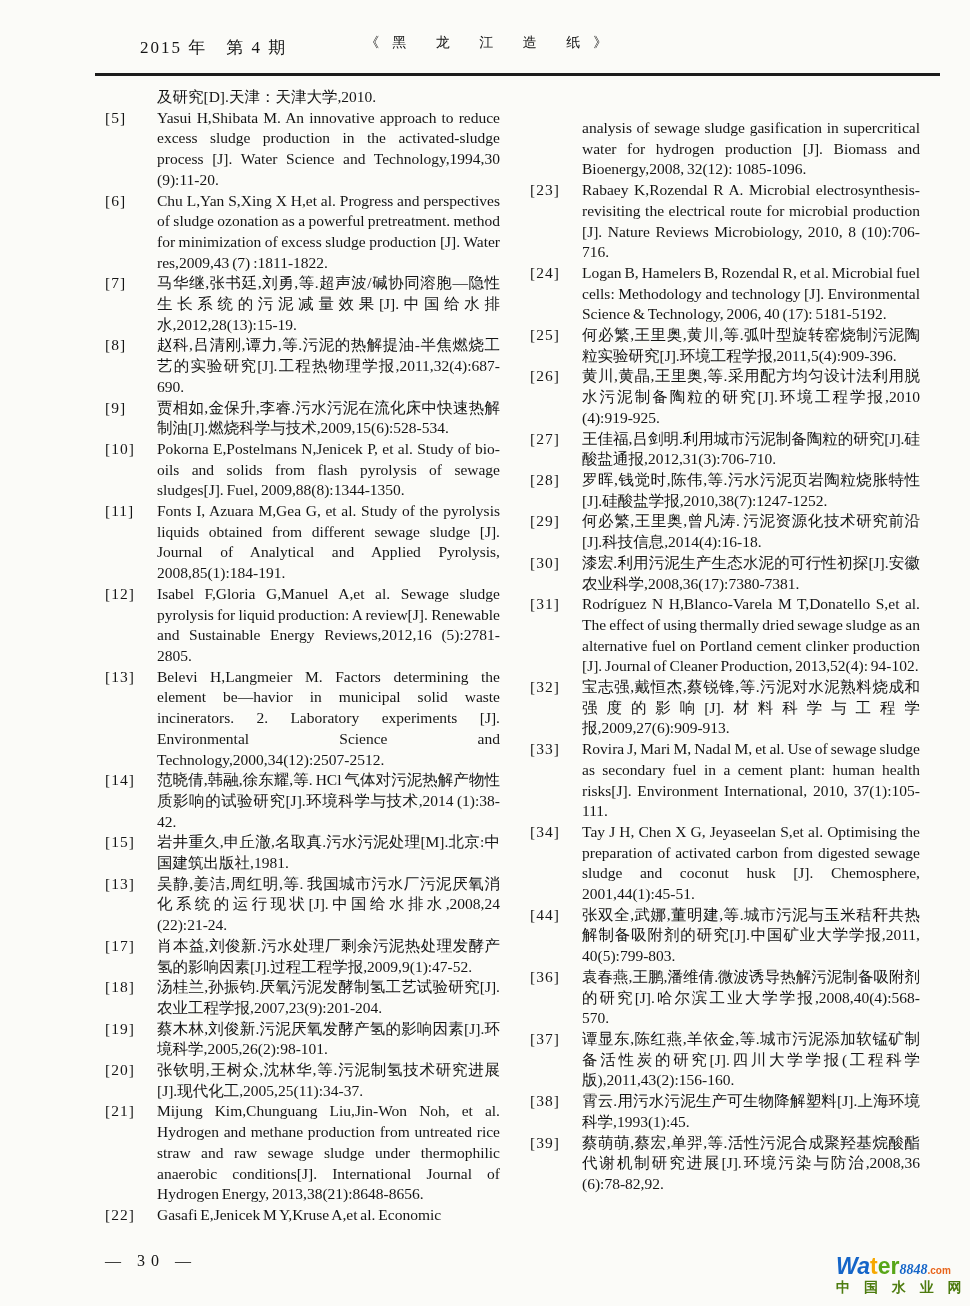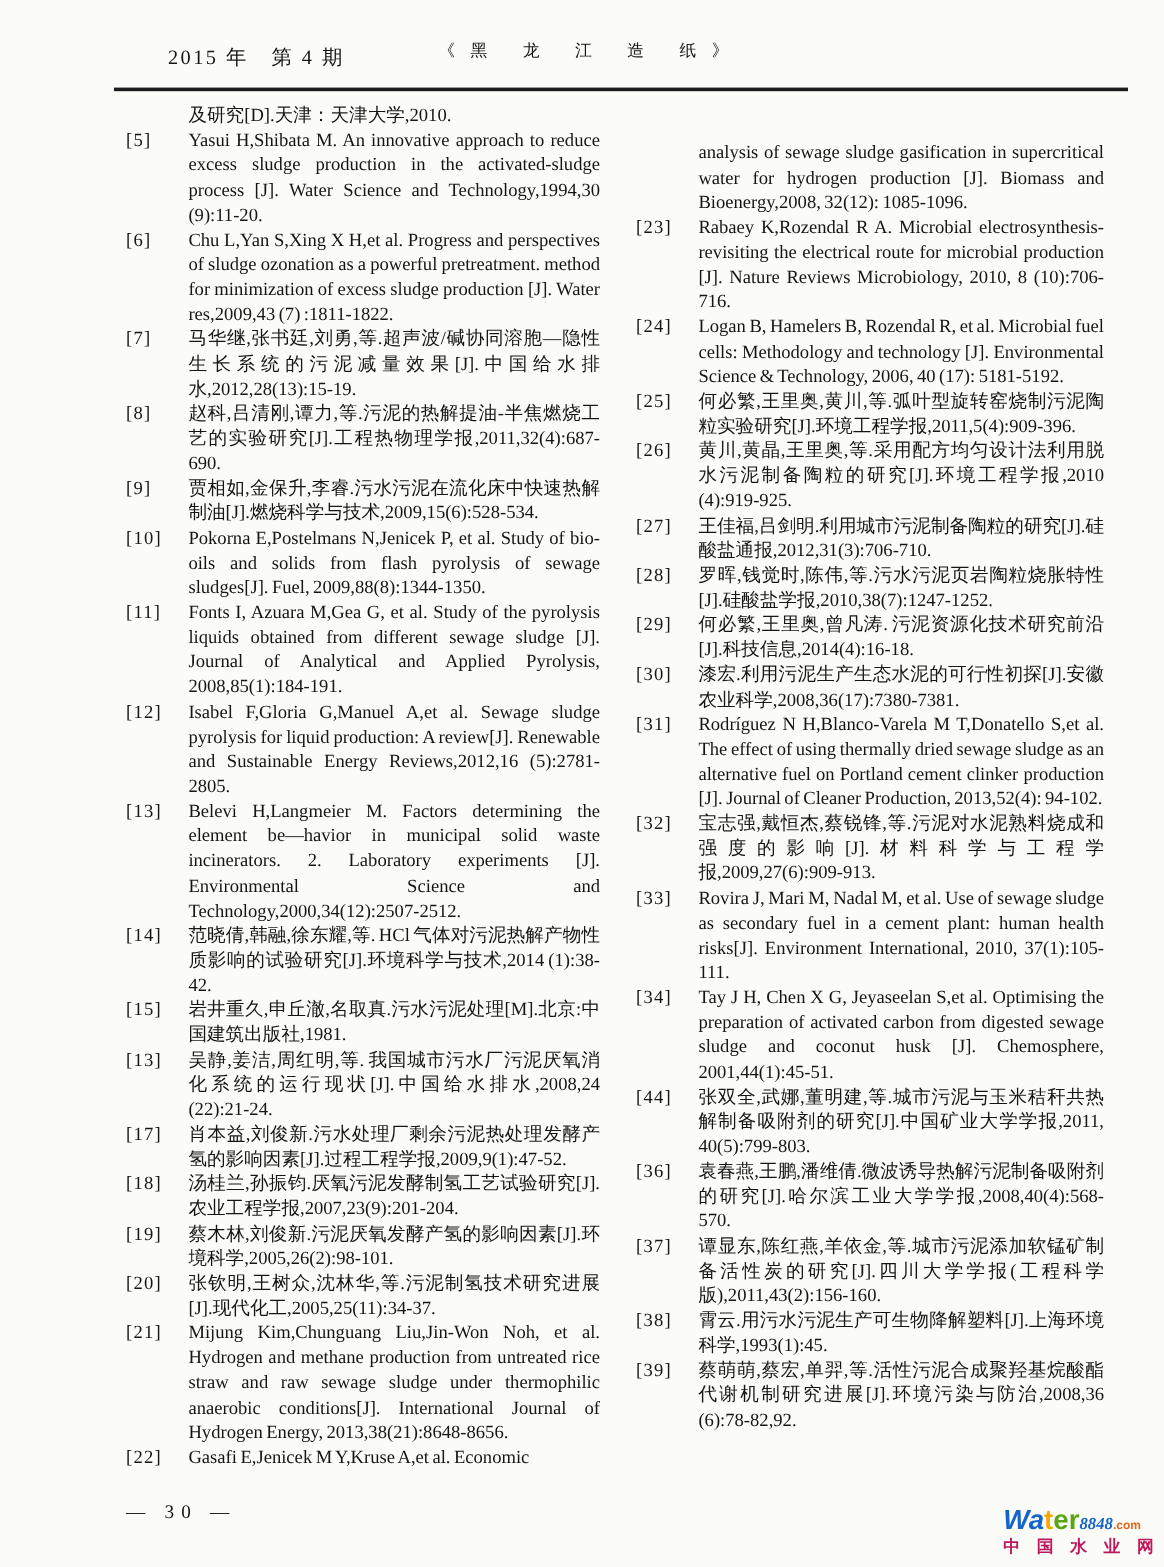--- a/index.html
+++ b/index.html
@@ -121,16 +121,16 @@
         <div class="ref"><span class="ref-num">[37]</span><span class="ref-text">谭显东,陈红燕,羊依金,等.城市污泥添加软锰矿制备活性炭的研究[J].四川大学学报(工程科学版),2011,43(2):156-160.</span></div>
         <div class="ref"><span class="ref-num">[38]</span><span class="ref-text">霄云.用污水污泥生产可生物降解塑料[J].上海环境科学,1993(1):45.</span></div>
         <div class="ref"><span class="ref-num">[39]</span><span class="ref-text">蔡萌萌,蔡宏,单羿,等.活性污泥合成聚羟基烷酸酯代谢机制研究进展[J].环境污染与防治,2008,36 (6):78-82,92.</span></div>
       </div>
   </main>
 
   <div class="footer-pageno">— 30 —</div>
 
   <div class="logo">
     <div class="logo-line1" id="logo-line1"><span class="logo-sans" style="color: rgb(21, 101, 200); font-style: italic;">Wa</span><span class="logo-sans" style="color: rgb(246, 168, 0);">t</span><span class="logo-sans" style="color: rgb(88, 166, 24);">er</span><span class="logo-italic" style="color: rgb(21, 101, 200);">8848</span><span class="logo-small" style="color: rgb(232, 100, 27);">.com</span></div>
-    <div class="logo-sub" id="logo-sub" style="color: #be185d;">中 国 水 业 网</div>
+    <div class="logo-sub" id="logo-sub" style="color: #4d7c0f;">中 国 水 业 网</div>
   </div>
 
 </div>
 
 </body></html>

